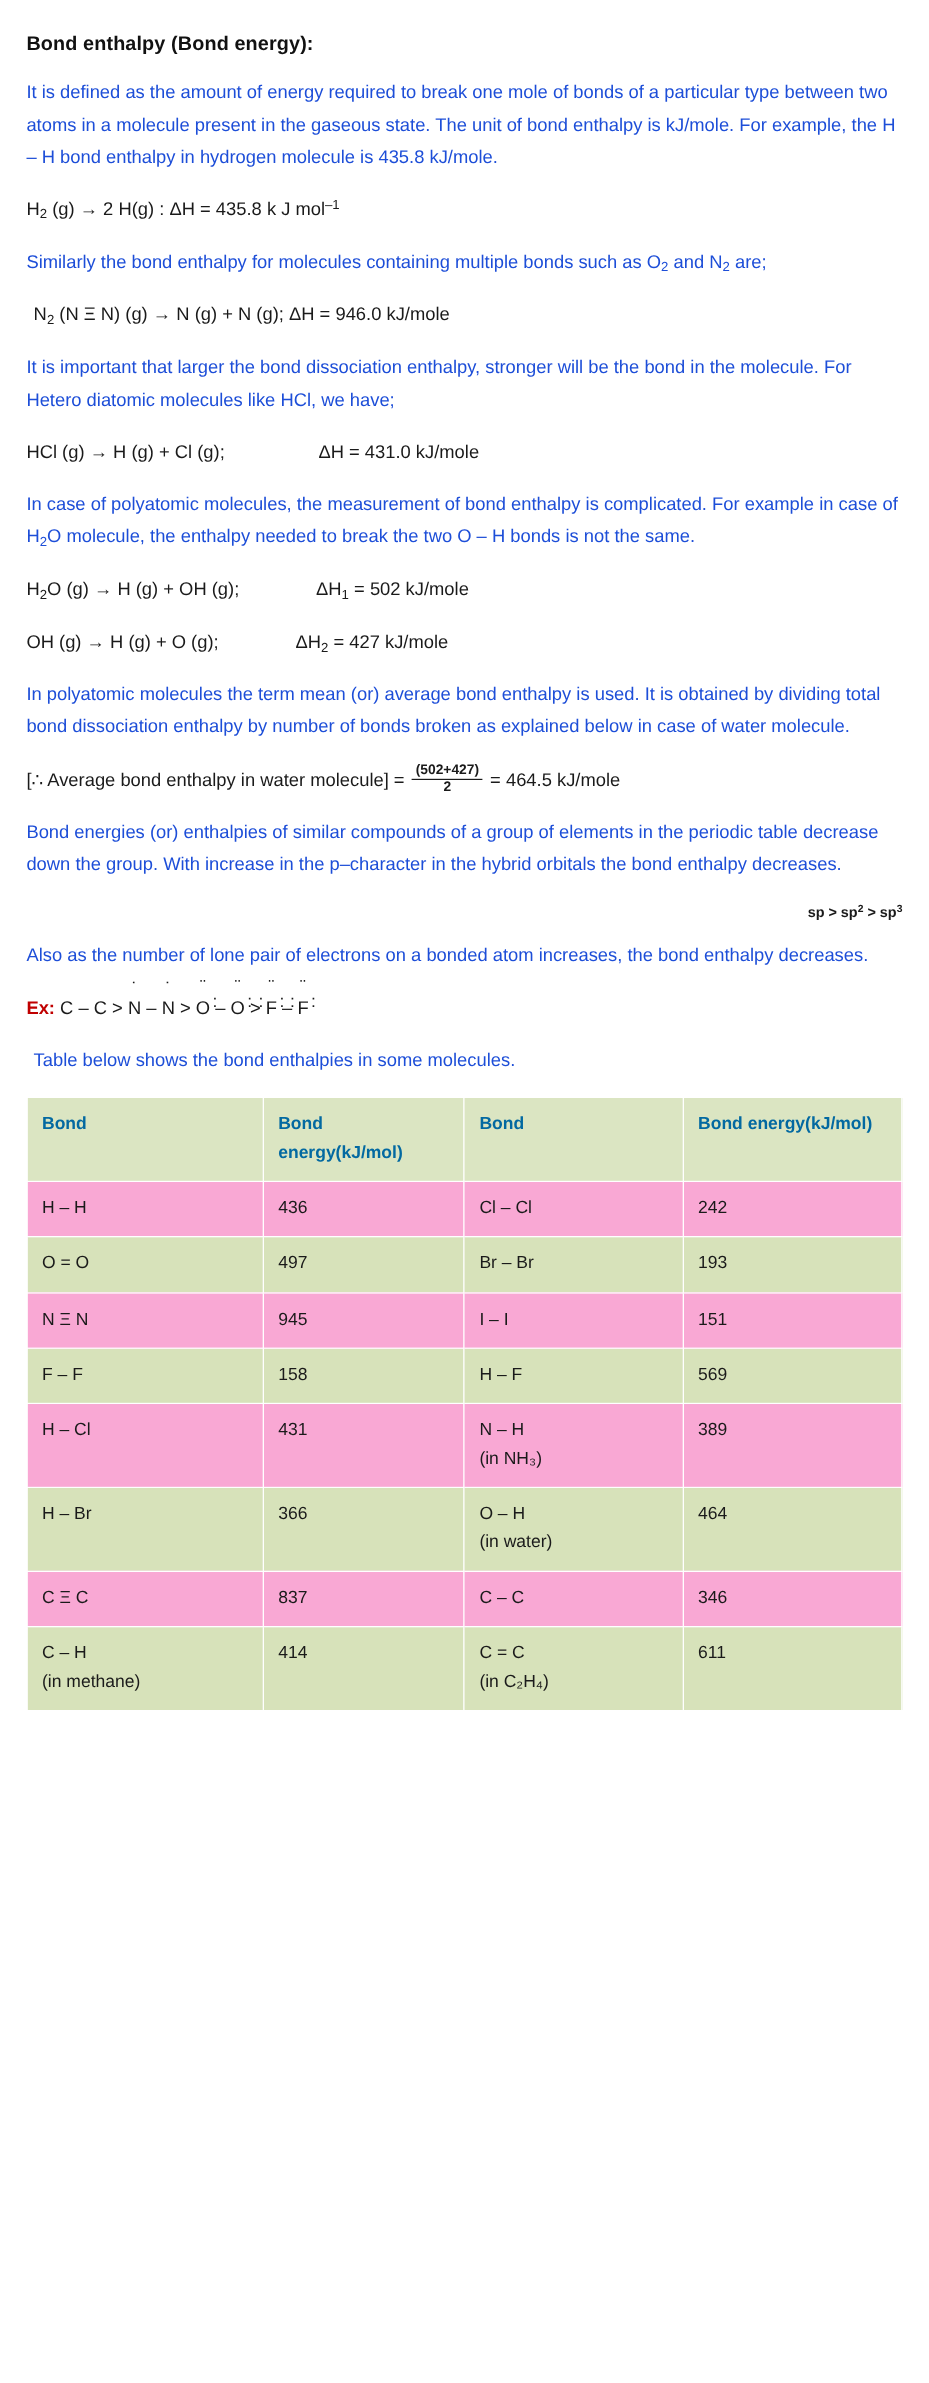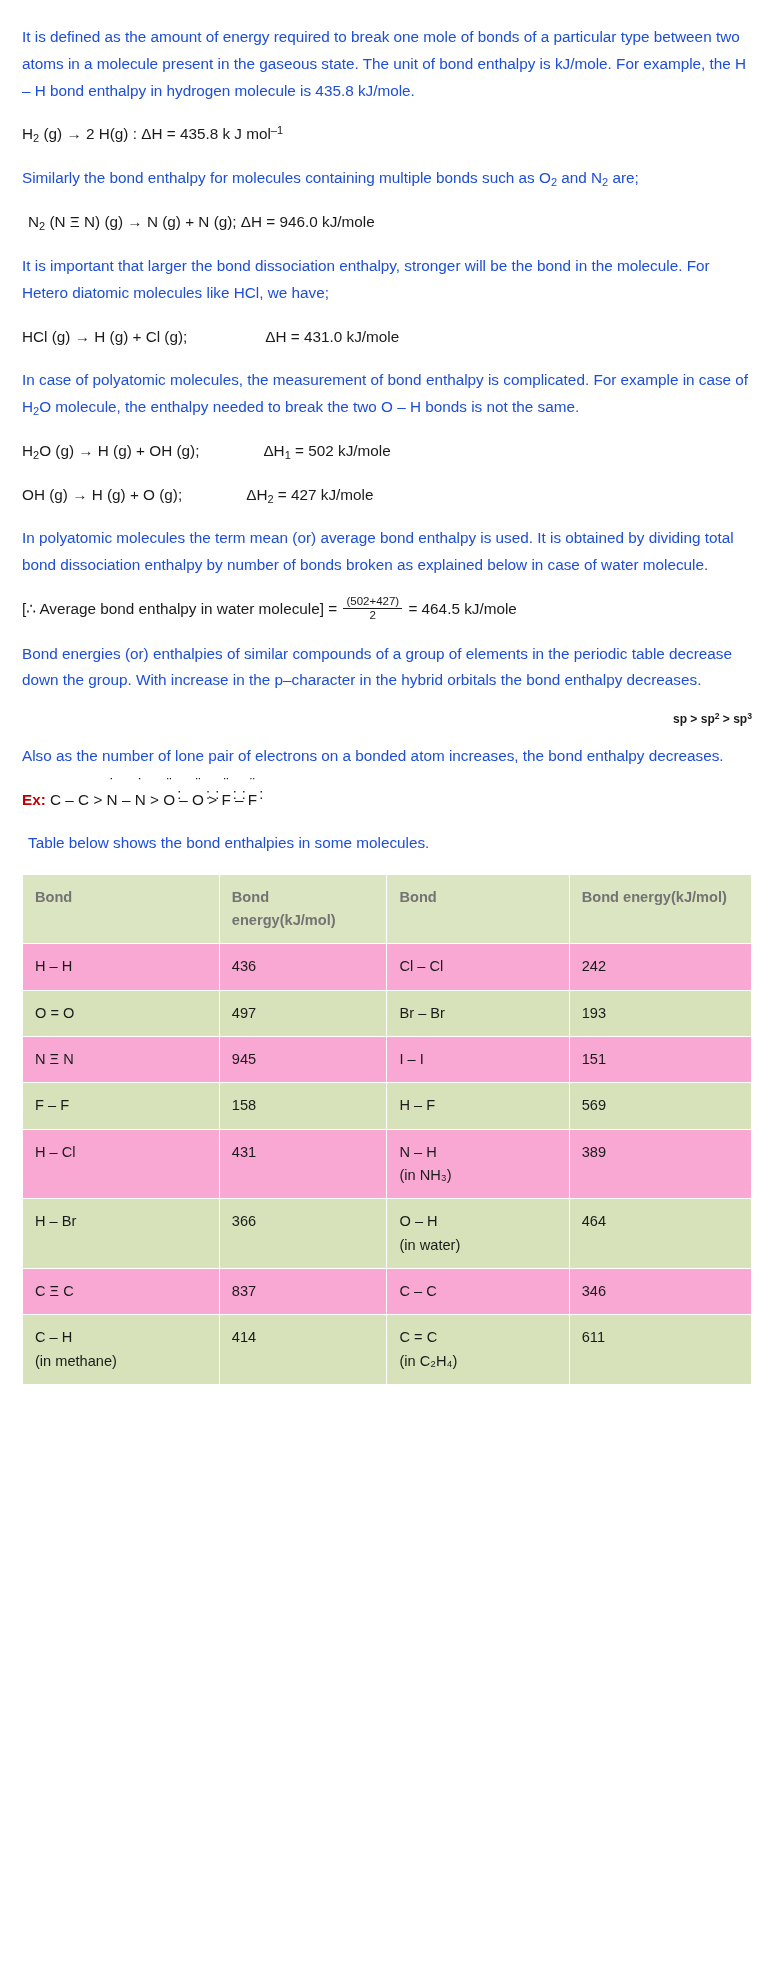--- a/index.html
+++ b/index.html
@@ -58,20 +58,21 @@
   }
   .frac {
     display: inline-block;
     vertical-align: middle;
     text-align: center;
     font-size: 11.5px;
     line-height: 1.15;
     margin: 0 2px;
     position: relative;
     top: -1px;
+    font-weight: bold;
   }
   .frac .num {
     display: block;
     padding: 0 3px;
     border-bottom: 1px solid #1a1a1a;
   }
   .frac .den {
     display: block;
     padding: 0 3px;
   }
@@ -85,21 +86,21 @@
   table.bond-table td {
     border: 1px solid #ffffff;
     padding: 11px 12px;
     text-align: left;
     vertical-align: top;
     line-height: 1.6;
   }
   table.bond-table thead th {
     background: #dbe5c2;
     font-weight: bold;
-    color: #737373;
+    color: #0369a1;
   }
   table.bond-table tbody td {
     background: #f9a8d4;
     font-weight: normal;
   }
   table.bond-table tbody tr:nth-child(even) td {
     background: #d7e2ba;
   }
   table.bond-table col.c1 { width: 27%; }
   table.bond-table col.c2 { width: 23%; }
@@ -143,20 +144,21 @@
     transform: translateX(-50%);
     font-size: 1em;
     line-height: 1;
   }
 </style>
 </head>
 <body>
 
 <div class="page">
 
+  <h1 class="title">Bond enthalpy (Bond energy):</h1>
 
   <p class="para">It is defined as the amount of energy required to break one mole of bonds of a particular type between two atoms in a molecule present in the gaseous state. The unit of bond enthalpy is kJ/mole. For example, the H – H bond enthalpy in hydrogen molecule is 435.8 kJ/mole.</p>
 
   <p class="eq">
     <span>H</span><sub>2</sub>
     <span>(g) → 2 H(g) : ΔH = 435.8 k J mol</span><sup>–1</sup>
   </p>
 
   <p class="para">
     <span>Similarly the bond enthalpy for molecules containing multiple bonds such as</span>

